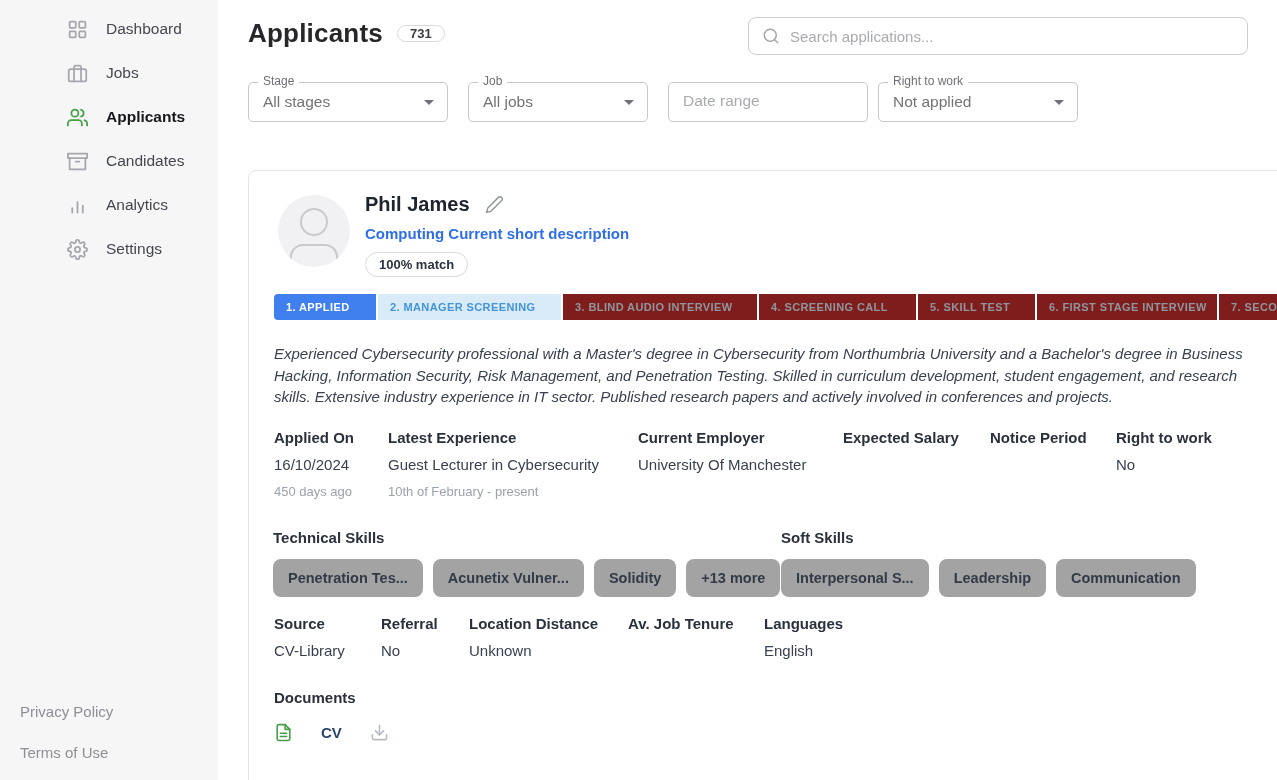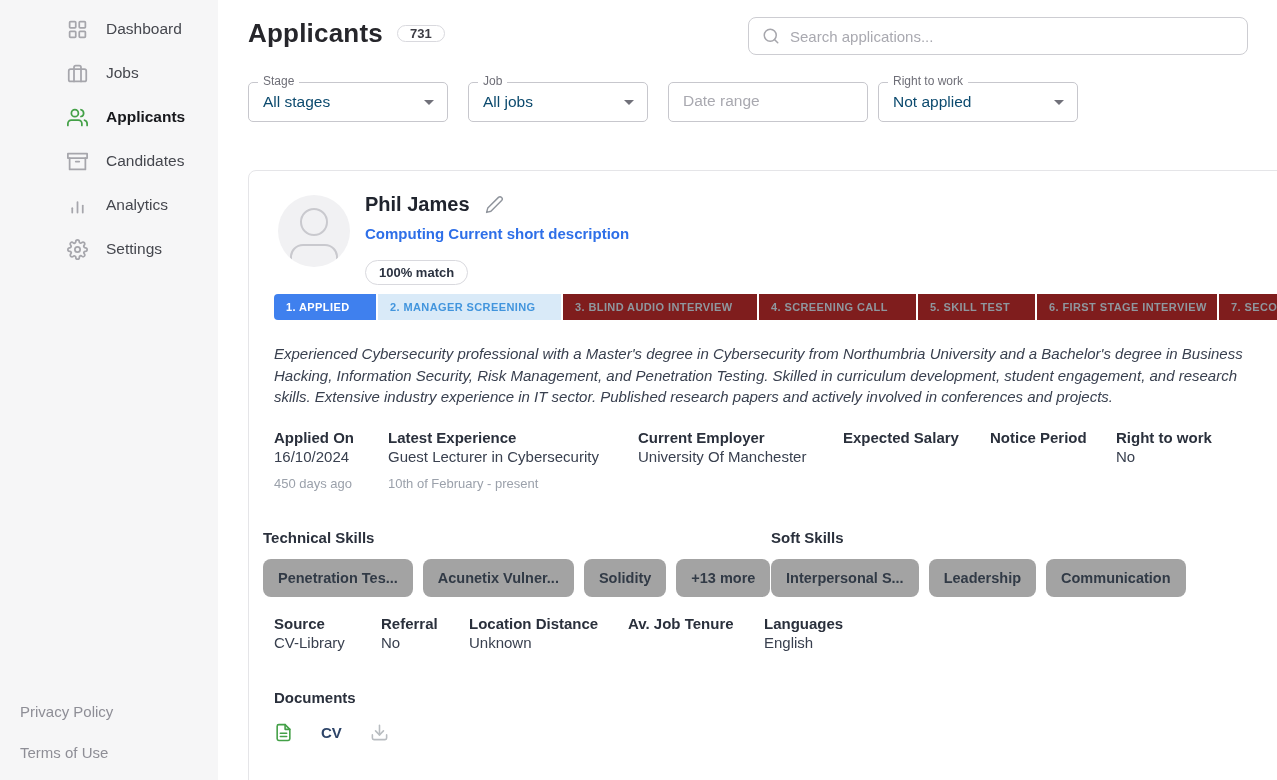--- a/index.html
+++ b/index.html
@@ -33,21 +33,21 @@
   .search-box svg { width:18px; height:18px; stroke:#a6a6ac; fill:none; stroke-width:2;
                     stroke-linecap:round; flex:0 0 auto; }
   .search-box input { border:none; outline:none; flex:1; font-size:15px; color:#26262b;
                       font-family:inherit; background:transparent; }
   input::placeholder { color:#a9a9b0; }
 
   
   .filter { position:absolute; top:82px; height:40px; border:1px solid #c7c7cd; border-radius:5px; background:#fff; }
   .filter-label { position:absolute; top:-9px; left:9px; background:#ffffff; padding:0 5px;
                   font-size:12px; color:#6e6e77; white-space:nowrap; }
-  .filter-value { position:absolute; left:14px; top:10px; font-size:15.5px; color:#0c4a6e; white-space:nowrap; }
+  .filter-value { position:absolute; left:14px; top:10px; font-size:15.5px; color:#737373; white-space:nowrap; }
   .filter-arrow { position:absolute; right:13px; top:17px; width:0; height:0;
                   border-left:5px solid transparent; border-right:5px solid transparent;
                   border-top:5px solid #71717a; }
   #filter-stage { left:248px; width:200px; }
   #filter-job   { left:468px; width:180px; }
   #filter-date  { left:668px; width:200px; }
   #filter-rtw   { left:878px; width:200px; }
   #filter-date input { position:absolute; left:14px; top:9px; width:170px; border:none; outline:none;
                        font-size:15.5px; font-family:inherit; background:transparent; }
 
@@ -56,43 +56,43 @@
           border:1px solid #e5e5e8; border-radius:8px; background:#fff; }
   .avatar { position:absolute; left:29px; top:24px; width:72px; height:72px; border-radius:50%;
             background:#f1f1f3; overflow:hidden; }
   .avatar svg { width:72px; height:72px; stroke:#c9c9ce; fill:none; stroke-width:2; }
   .head-block { position:absolute; left:116px; top:22px; }
   .name-row { display:flex; align-items:center; gap:15px; }
   .applicant-name { font-size:20px; font-weight:bold; color:#20242e; }
   .pencil { width:19px; height:19px; stroke:#8f949c; fill:none; stroke-width:1.8;
             stroke-linecap:round; stroke-linejoin:round; cursor:pointer; }
   .job-link { margin-top:9px; font-size:15px; font-weight:bold; color:#2e6fe8; cursor:pointer; }
-  .match-badge { margin-top:18px; display:inline-block; border:1px solid #d9d9de; border-radius:999px;
+  .match-badge { margin-top:10px; display:inline-block; border:1px solid #d9d9de; border-radius:999px;
                  padding:4px 13px; font-size:13px; font-weight:bold; color:#2b3240; }
 
   .stages { position:absolute; left:25px; top:123px; display:flex; gap:2px; height:26px; }
   .stage { line-height:26px; padding-left:12px; font-size:11px; font-weight:bold;
            letter-spacing:0.4px; white-space:nowrap; overflow:hidden; cursor:pointer; }
   .stage.active  { background:#3f80ee; color:#ffffff; border-radius:4px 0 0 4px; }
   .stage.next    { background:#d9eaf8; color:#4295dd; }
   .stage.default { background:#7f1d1d; color:#8f979e; }
   .st0{width:102px}.st1{width:183px}.st2{width:194px}.st3{width:157px}
   .st4{width:117px}.st5{width:180px}.st6{width:250px}
 
   .description { position:absolute; left:25px; top:172px; font-size:15px; color:#39404f;
                  line-height:21.5px; white-space:nowrap;font-style:italic; }
 
   .fields { position:absolute; left:25px; top:258px; width:1200px; height:82px; }
   .field { position:absolute; top:0; }
   .f0{left:0}.f1{left:114px}.f2{left:364px}.f3{left:569px}.f4{left:716px}.f5{left:842px}
   .field-label { font-size:15px; font-weight:bold; color:#2a303c; white-space:nowrap; }
-  .field-value { margin-top:2px; font-size:15px; color:#39404f; min-height:18px; white-space:nowrap; }
+  .field-value { margin-top:10px; font-size:15px; color:#39404f; min-height:18px; white-space:nowrap; }
   .field-sub   { margin-top:10px; font-size:13px; color:#9ba1ab; white-space:nowrap; }
 
-  .skills { position:absolute; left:14px; top:358px; width:1000px; height:72px; }
+  .skills { position:absolute; left:24px; top:358px; width:1000px; height:72px; }
   .skill-group { position:absolute; top:0; }
   .sg-tech { left:0; } .sg-soft { left:508px; }
   .group-title { font-size:15px; font-weight:bold; color:#2a303c; }
   .chips { display:flex; gap:10px; margin-top:13px; }
   .chip { background:#a3a3a3; border-radius:8px; padding:11px 15px; font-size:14.5px;
           color:#313a46; white-space:nowrap; cursor:pointer;font-weight:bold; }
 
   .meta { position:absolute; left:25px; top:444px; width:800px; height:56px; }
   .m0{left:0}.m1{left:107px}.m2{left:195px}.m3{left:354px}.m4{left:490px}
 

